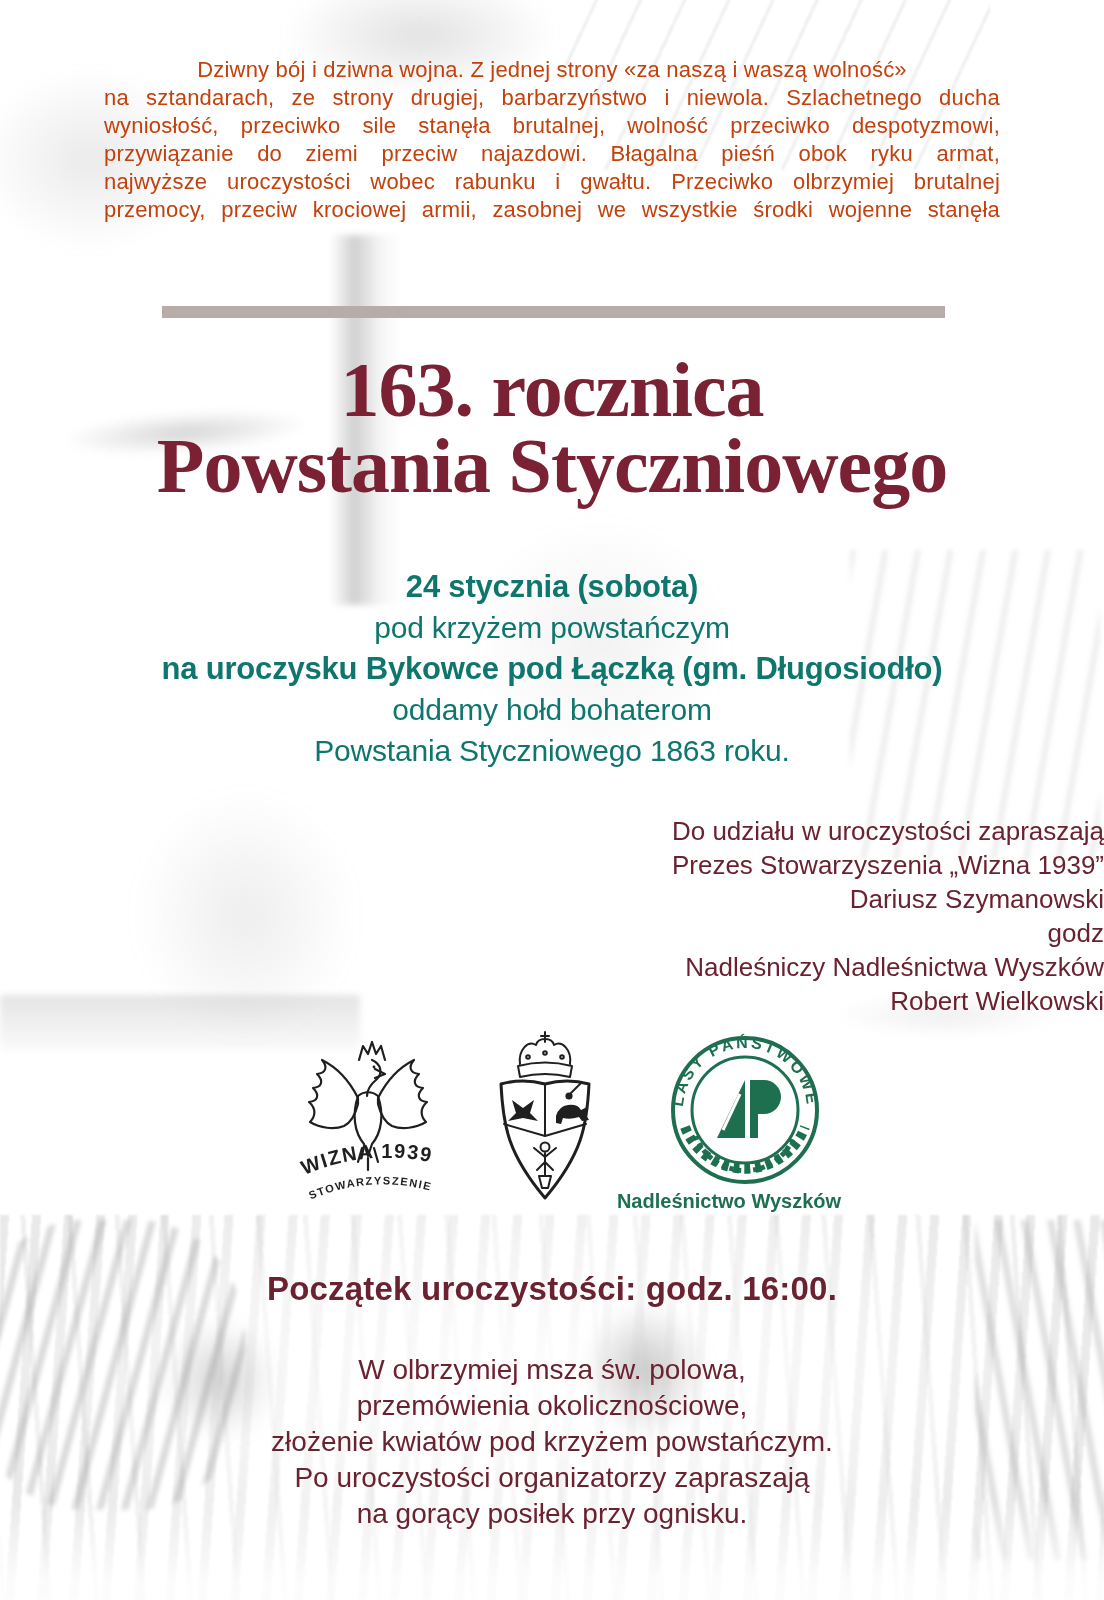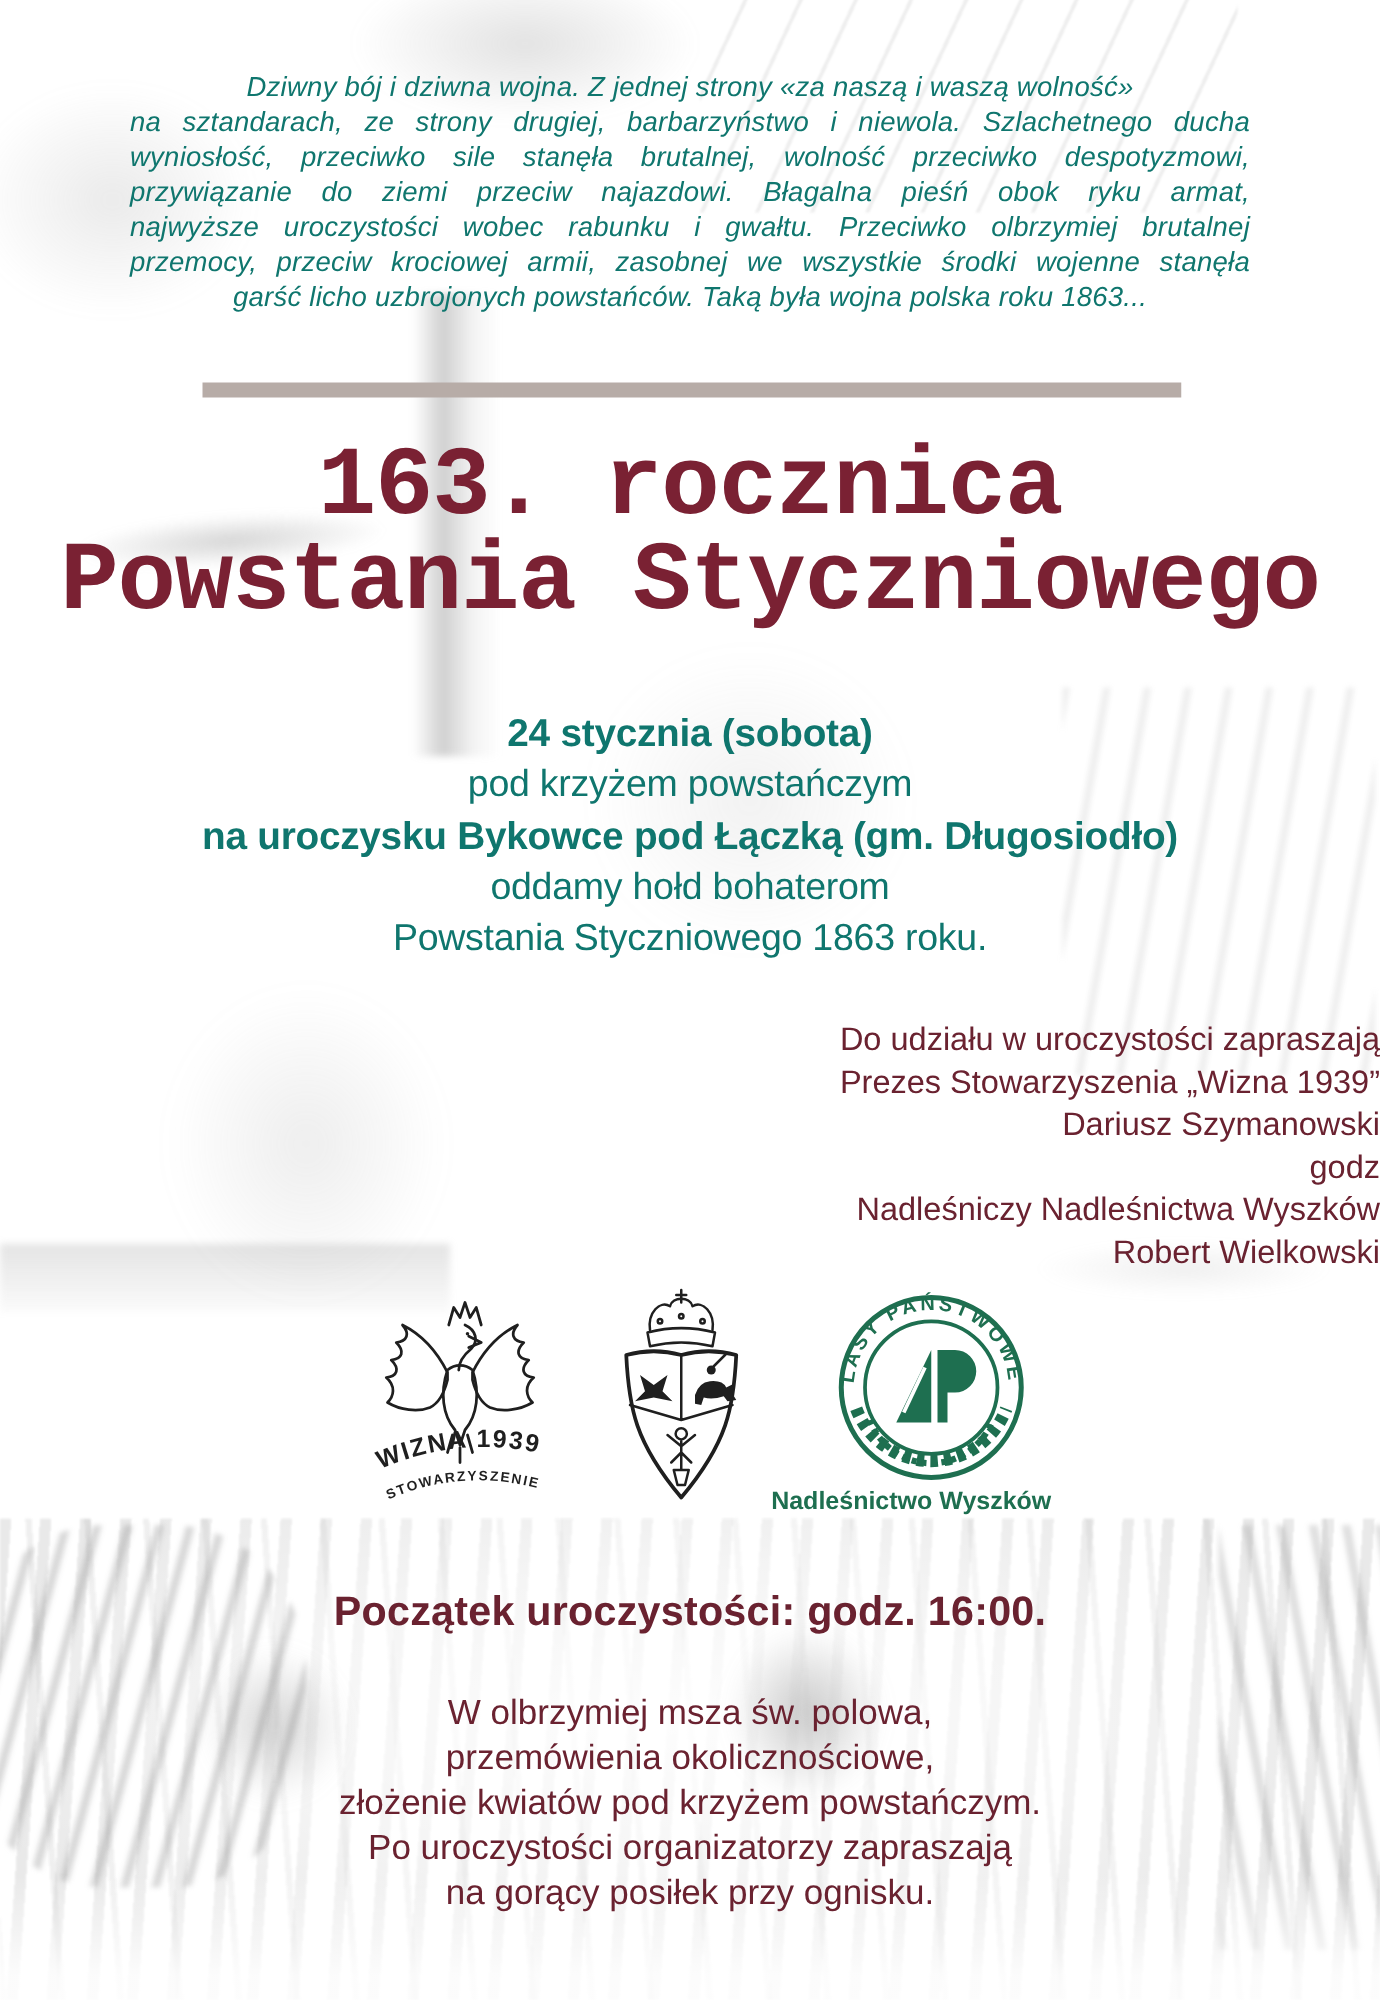--- a/index.html
+++ b/index.html
@@ -53,31 +53,31 @@
         filter:blur(2px); }
   .t16{ left:975px; top:1220px; width:135px; height:340px;
         background:repeating-linear-gradient(80deg, rgba(140,140,140,.28) 0 7px, rgba(255,255,255,0) 7px 26px);
         filter:blur(2px); }
   .t17{ left:0; top:1500px; width:1104px; height:100px;
         background:linear-gradient(180deg, rgba(255,255,255,0), rgba(255,255,255,.85) 80%); }
 
   
   .intro {
     position:absolute; left:104px; top:56px; width:896px;
-    font-style:italic; font-size:22px; line-height:28px;
-    color:#0f766e; letter-spacing:.2px;
+    font-size:22px; line-height:28px;
+    color:#c2410c; letter-spacing:.2px;
   }
   .intro .c { text-align:center; }
   .intro .j { text-align:justify; text-align-last:justify; }
 
   .divider { position:absolute; left:162px; top:306px; width:783px; height:12px; background:#b7aca7; }
 
   .title {
     position:absolute; left:0; top:352px; width:1104px; text-align:center;
-    font-family:Liberation Mono, monospace; font-weight:bold;
+    font-family:Liberation Serif, serif; font-weight:bold;
     font-size:78px; line-height:76px; color:#7a2133; letter-spacing:-1px;
   }
 
   .event {
     position:absolute; left:0; top:566px; width:1104px; text-align:center;
     font-size:30px; line-height:41px; color:#0f766e; letter-spacing:-.2px;
   }
   .event .b { font-weight:bold; font-size:31px; }
 
   .invite {
@@ -129,21 +129,20 @@
   <div class="tex t16"></div>
   <div class="tex t17"></div>
 
   <div class="intro">
     <div class="c">Dziwny bój i dziwna wojna. Z jednej strony «za naszą i waszą wolność»</div>
     <div class="j">na sztandarach, ze strony drugiej, barbarzyństwo i niewola. Szlachetnego ducha</div>
     <div class="j">wyniosłość, przeciwko sile stanęła brutalnej, wolność przeciwko despotyzmowi,</div>
     <div class="j">przywiązanie do ziemi przeciw najazdowi. Błagalna pieśń obok ryku armat,</div>
     <div class="j">najwyższe uroczystości wobec rabunku i gwałtu. Przeciwko olbrzymiej brutalnej</div>
     <div class="j">przemocy, przeciw krociowej armii, zasobnej we wszystkie środki wojenne stanęła</div>
-    <div class="c">garść licho uzbrojonych powstańców. Taką była wojna polska roku 1863...</div>
   </div>
 
   <div class="divider"></div>
 
   <h1 class="title">
     <div>163. rocznica</div>
     <div>Powstania Styczniowego</div>
   </h1>
 
   <div class="event">

